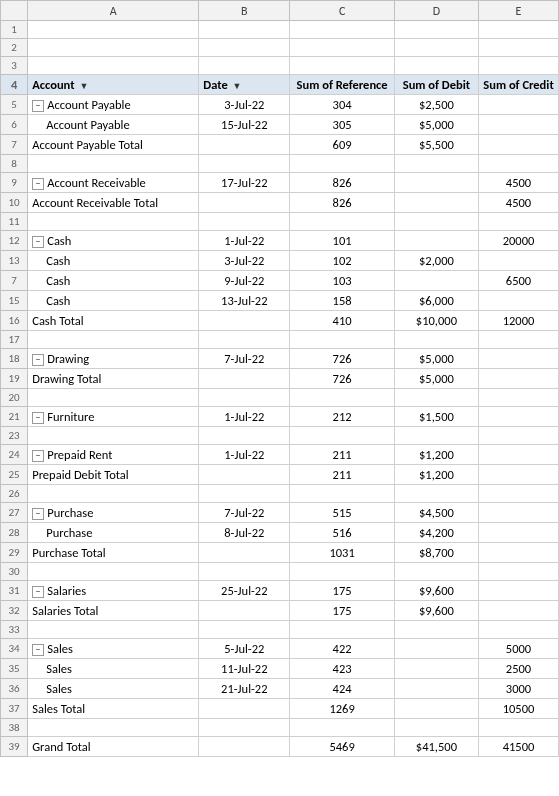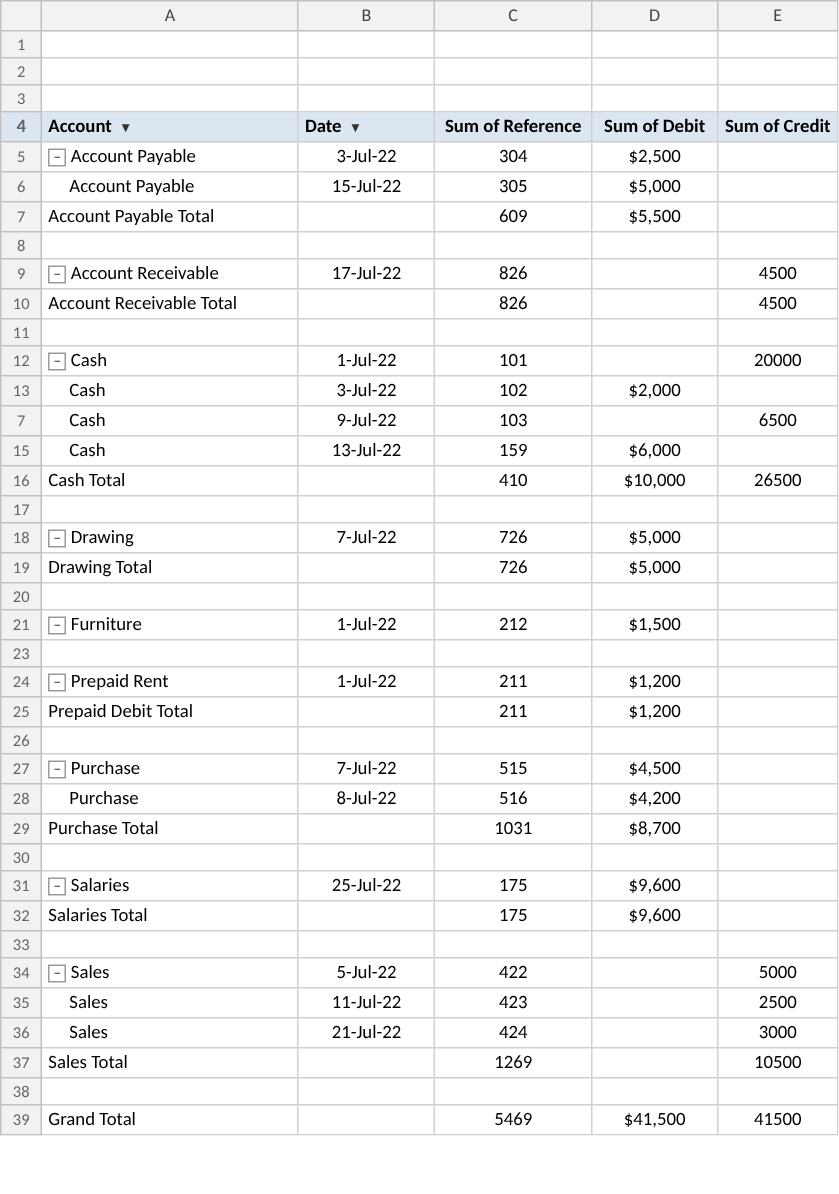--- a/index.html
+++ b/index.html
@@ -255,32 +255,32 @@
       <div class="cell col-b align-center">9-Jul-22</div>
       <div class="cell col-c align-center">103</div>
       <div class="cell col-d"></div>
       <div class="cell col-e align-right">6500</div>
     </div>
 
     <div class="grid-row">
       <div class="cell row-num">15</div>
       <div class="cell col-a indent">Cash</div>
       <div class="cell col-b align-center">13-Jul-22</div>
-      <div class="cell col-c align-center">159</div>
+      <div class="cell col-c align-center">158</div>
       <div class="cell col-d align-right">$6,000</div>
       <div class="cell col-e"></div>
     </div>
 
     <div class="grid-row total-row">
       <div class="cell row-num">16</div>
       <div class="cell col-a">Cash  Total</div>
       <div class="cell col-b"></div>
       <div class="cell col-c align-center">410</div>
       <div class="cell col-d align-right">$10,000</div>
-      <div class="cell col-e align-right">26500</div>
+      <div class="cell col-e align-right">12000</div>
     </div>
 
     <div class="grid-row empty-row">
       <div class="cell row-num">17</div>
       <div class="cell col-a"></div>
       <div class="cell col-b"></div>
       <div class="cell col-c"></div>
       <div class="cell col-d"></div>
       <div class="cell col-e"></div>
     </div>

